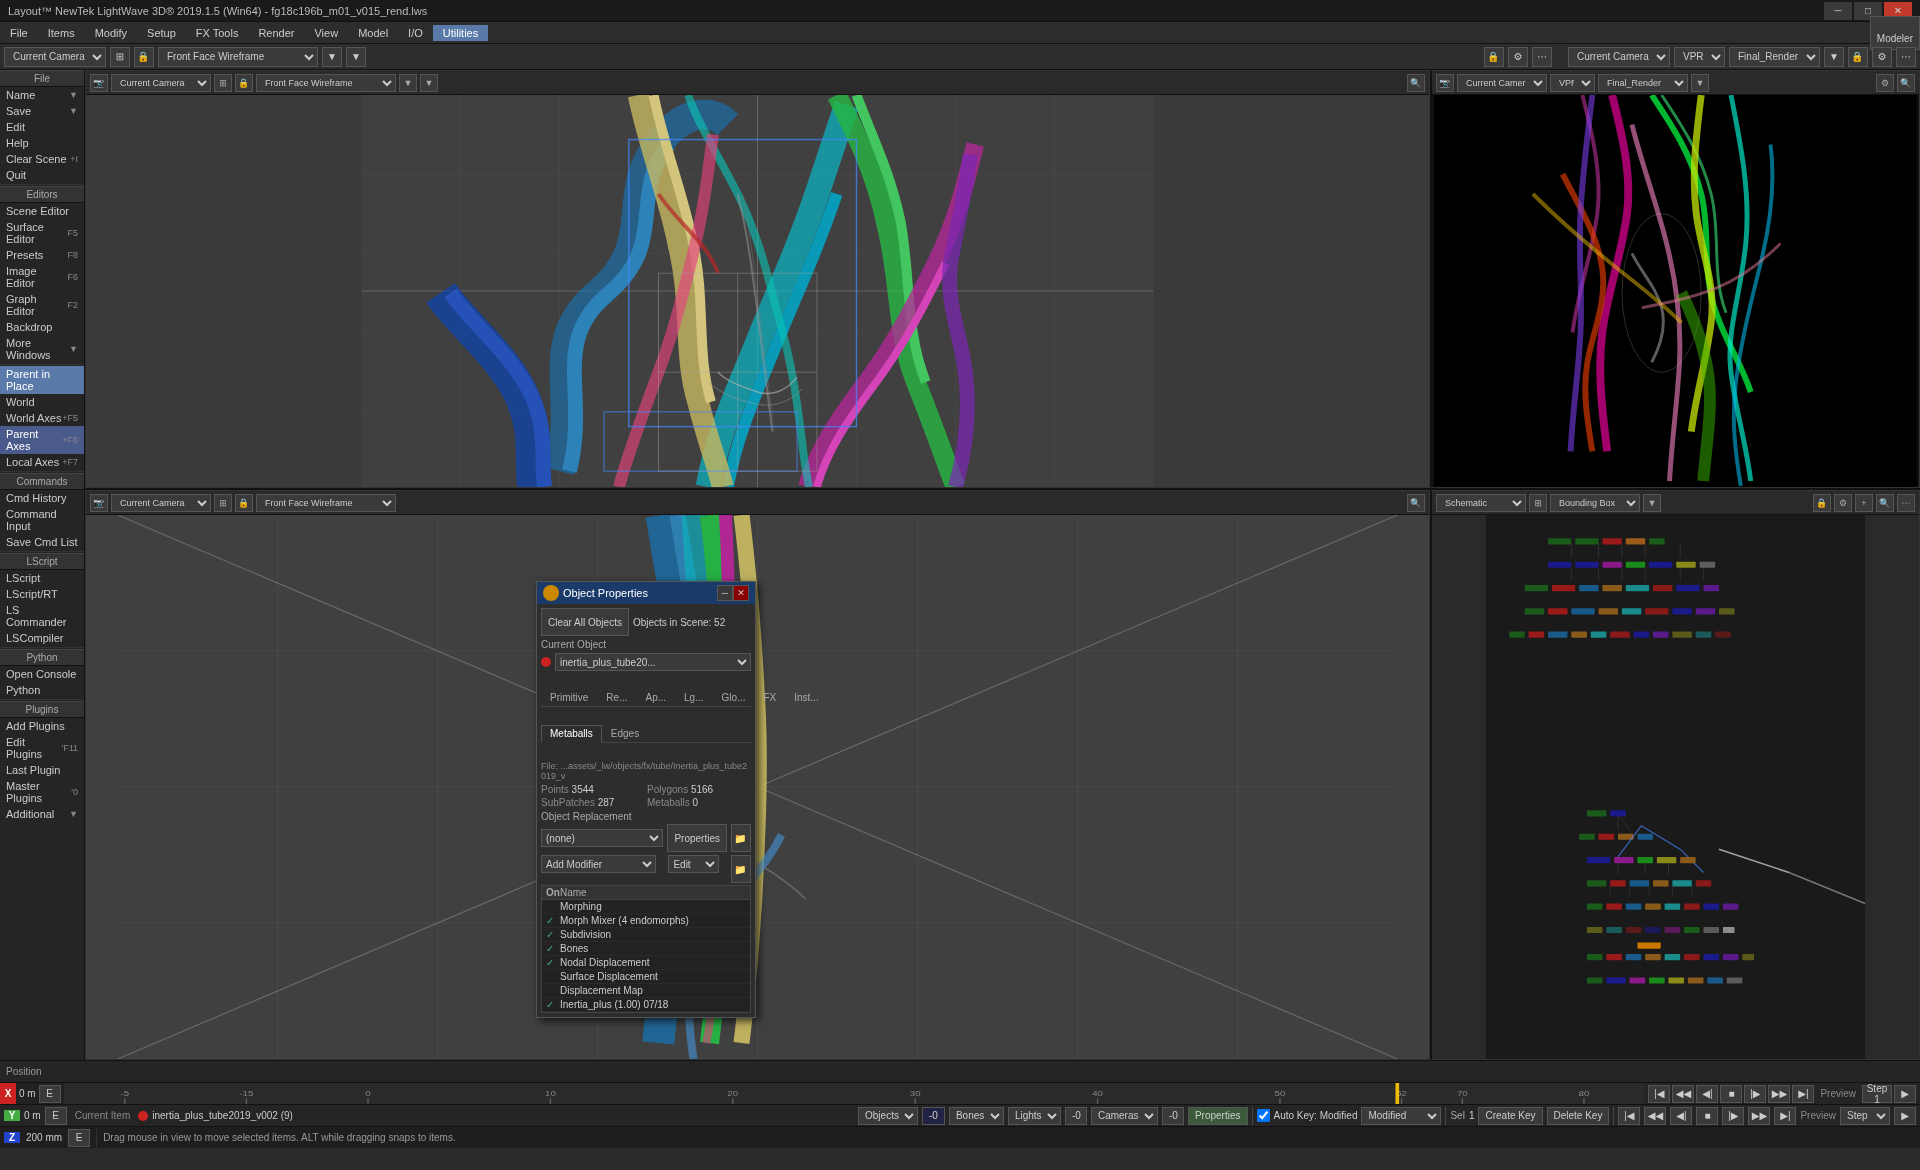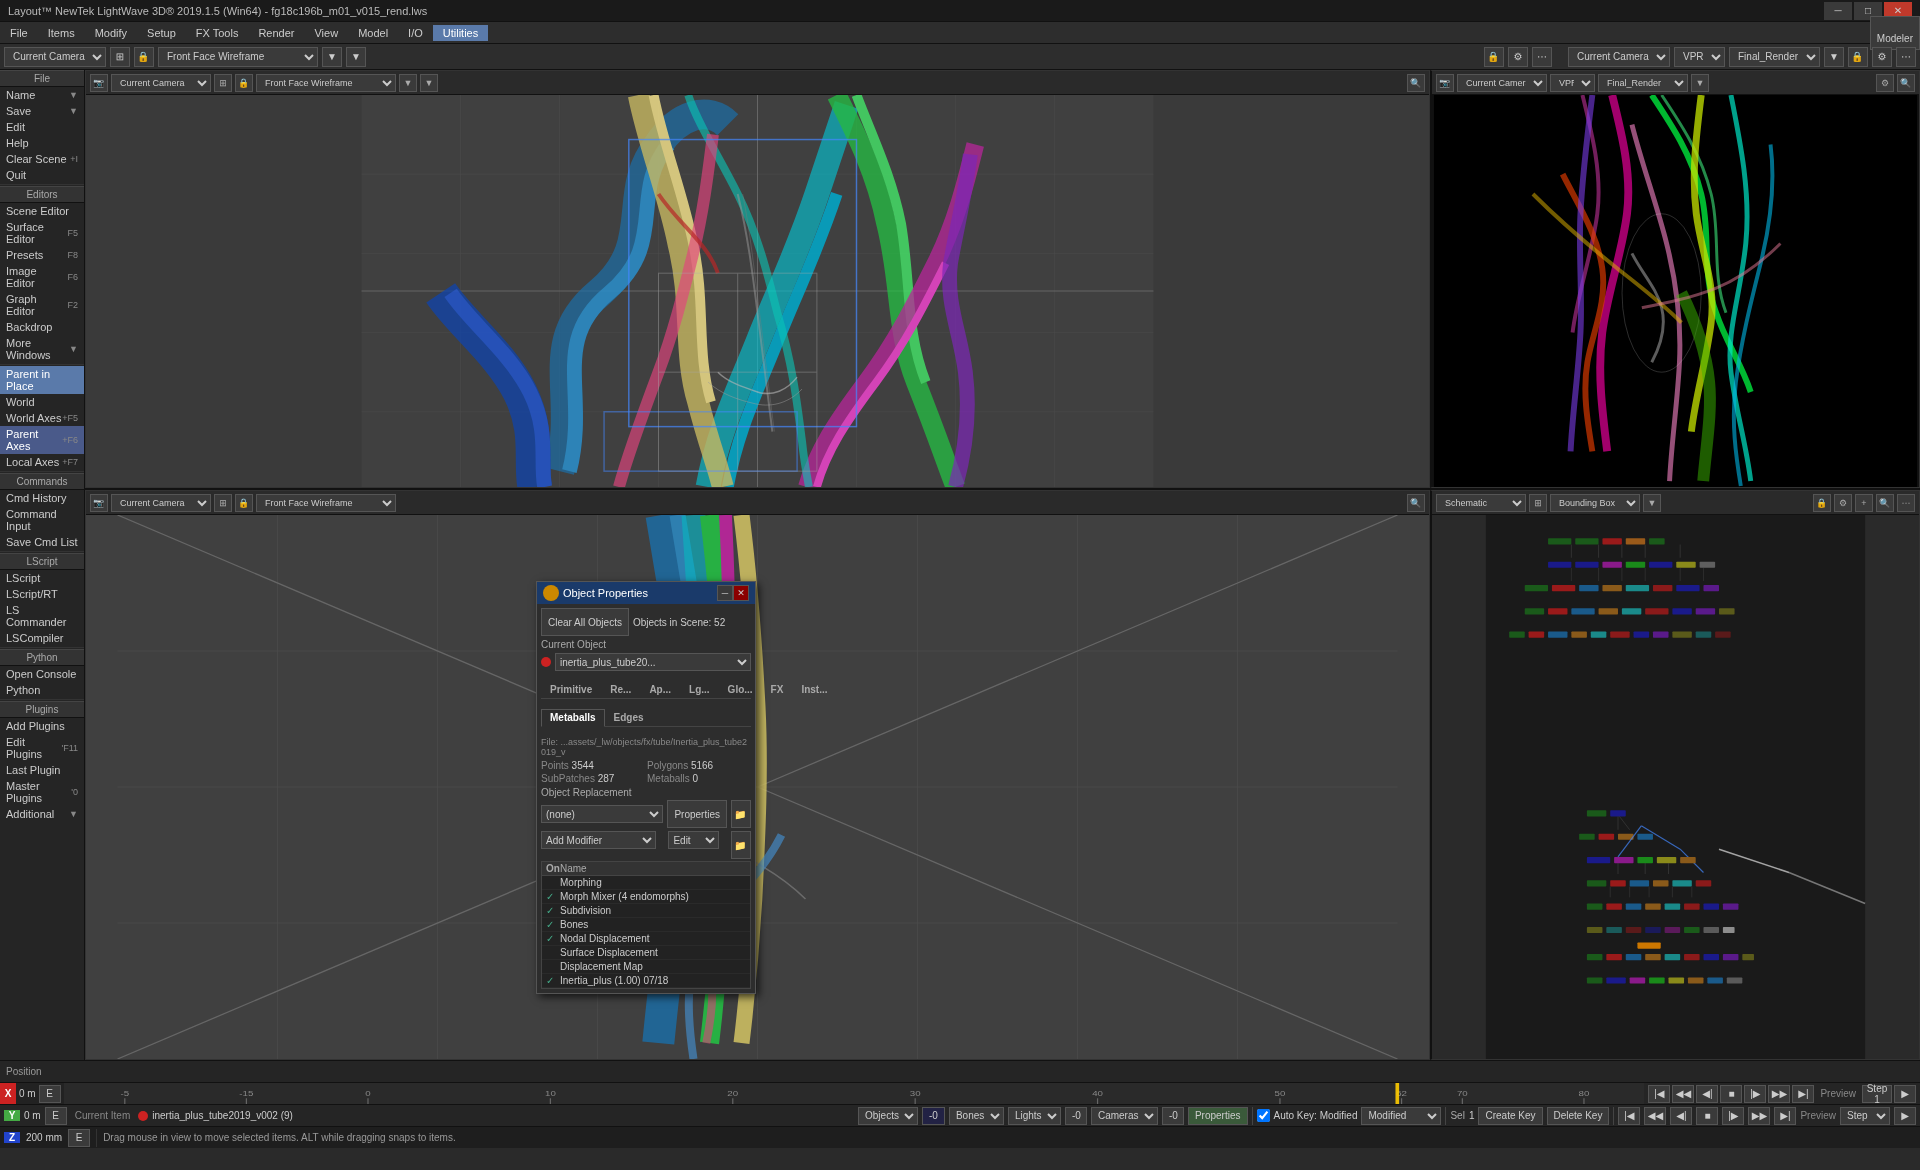--- a/index.html
+++ b/index.html
@@ -256,22 +256,21 @@
       background: #3a3a3a;
       color: #ccc;
       border: 1px solid #555;
       height: 18px;
       font-size: 10px;
       flex: 1;
     }
     .dialog-tabs {
       display: flex;
       border-bottom: 1px solid #444;
-      margin: 10px 0;
-      font-weight: bold;
+      margin: 18px 0;
     }
     .dialog-tab {
       padding: 2px 8px;
       font-size: 10px;
       color: #aaa;
       cursor: pointer;
       border: 1px solid transparent;
     }
     .dialog-tab.active {
       background: #2d2d2d;

